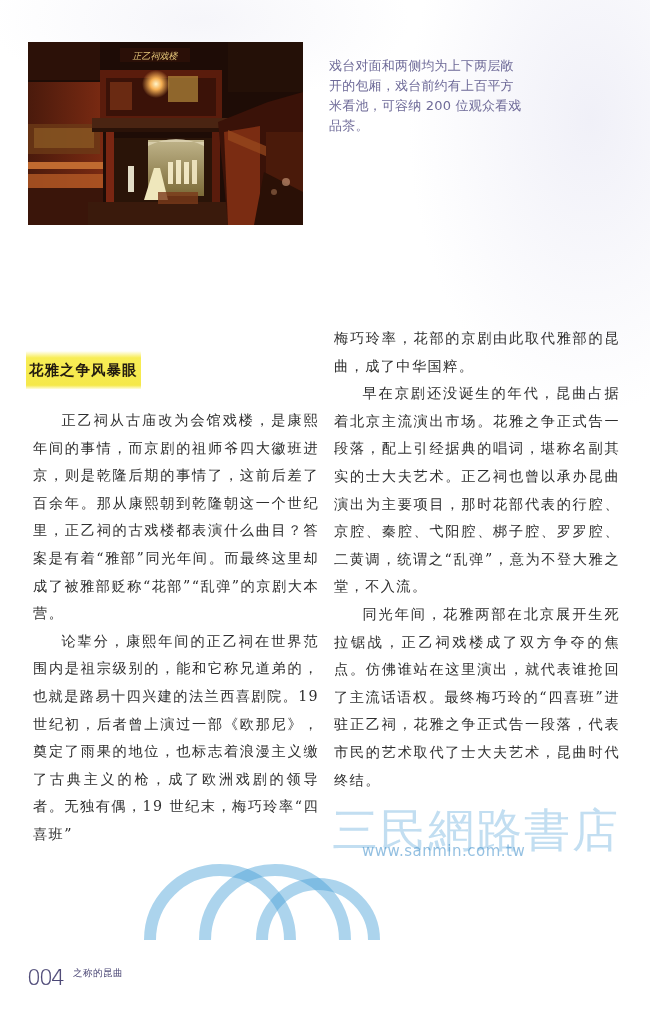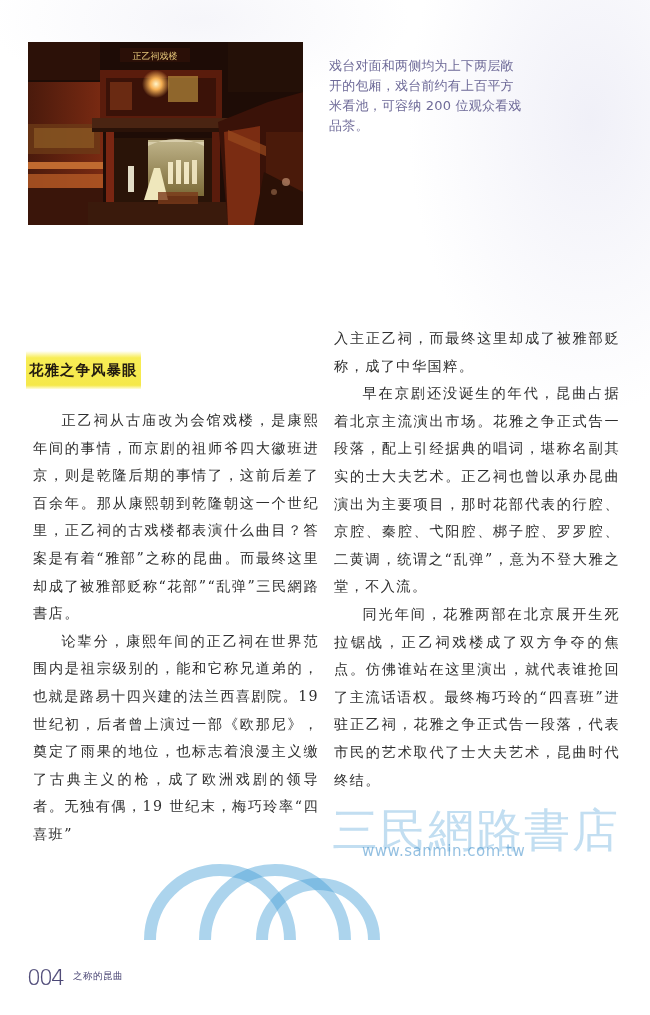--- a/index.html
+++ b/index.html
@@ -25,20 +25,21 @@
       pointer-events: none;
     }
 
     
     .photo {
       position: absolute;
       left: 28px; top: 42px;
       width: 275px; height: 183px;
       overflow: hidden;
       background: #1a0b06;
+      font-style: italic;
     }
     .photo svg { display: block; }
 
     .caption {
       position: absolute;
       left: 329px; top: 56px;
       width: 196px;
       font-family: "DejaVu Sans", "Liberation Sans", sans-serif;
       font-size: 13px;
       line-height: 20px;
@@ -80,21 +81,21 @@
       letter-spacing: 1px;
       color: #231b10;
       background: linear-gradient(to bottom, rgba(255,242,90,0) 0%, #f8ed55 18%, #f5e84a 90%, rgba(255,242,90,0.2) 100%);
     }
 
     
     .footer {
       position: absolute;
       left: 27px; top: 967px;
       display: flex;
-      align-items: center;
+      align-items: flex-start;
       gap: 10px;
     }
     .page-number {
       font-family: "DejaVu Sans", "Liberation Sans", sans-serif;
       font-size: 22px;
       font-weight: 200;
       letter-spacing: -2px;
       color: #4b4775;
       line-height: 22px;
       -webkit-text-stroke: 0.2px #4b4775;
@@ -203,26 +204,26 @@
 
     <rect x="0" y="0" width="72" height="38" fill="#2c1108"></rect>
     <rect x="200" y="0" width="75" height="50" fill="#241007"></rect>
   </svg>
 </div>
 
 <div class="caption">戏台对面和两侧均为上下两层敞开的包厢，戏台前约有上百平方米看池，可容纳 200 位观众看戏品茶。</div>
 
 <div class="column col-left">
   <div class="section-heading">花雅之争风暴眼</div>
-  <p class="indent">正乙祠从古庙改为会馆戏楼，是康熙年间的事情，而京剧的祖师爷四大徽班进京，则是乾隆后期的事情了，这前后差了百余年。那从康熙朝到乾隆朝这一个世纪里，正乙祠的古戏楼都表演什么曲目？答案是有着“雅部”之称的昆曲。而最终这里却成了被雅部贬称“花部”“乱弹”三民網路書店。</p>
+  <p class="indent">正乙祠从古庙改为会馆戏楼，是康熙年间的事情，而京剧的祖师爷四大徽班进京，则是乾隆后期的事情了，这前后差了百余年。那从康熙朝到乾隆朝这一个世纪里，正乙祠的古戏楼都表演什么曲目？答案是有着“雅部”同光年间。而最终这里却成了被雅部贬称“花部”“乱弹”的京剧大本营。</p>
   <p class="indent">论辈分，康熙年间的正乙祠在世界范围内是祖宗级别的，能和它称兄道弟的，也就是路易十四兴建的法兰西喜剧院。19 世纪初，后者曾上演过一部《欧那尼》，奠定了雨果的地位，也标志着浪漫主义缴了古典主义的枪，成了欧洲戏剧的领导者。无独有偶，19 世纪末，梅巧玲率“四喜班”</p>
 </div>
 
 <div class="column col-right">
-  <p>入主正乙祠，而最终这里却成了被雅部贬称，成了中华国粹。</p>
+  <p>梅巧玲率，花部的京剧由此取代雅部的昆曲，成了中华国粹。</p>
   <p class="indent">早在京剧还没诞生的年代，昆曲占据着北京主流演出市场。花雅之争正式告一段落，配上引经据典的唱词，堪称名副其实的士大夫艺术。正乙祠也曾以承办昆曲演出为主要项目，那时花部代表的行腔、京腔、秦腔、弋阳腔、梆子腔、罗罗腔、二黄调，统谓之“乱弹”，意为不登大雅之堂，不入流。</p>
   <p class="indent">同光年间，花雅两部在北京展开生死拉锯战，正乙祠戏楼成了双方争夺的焦点。仿佛谁站在这里演出，就代表谁抢回了主流话语权。最终梅巧玲的“四喜班”进驻正乙祠，花雅之争正式告一段落，代表市民的艺术取代了士大夫艺术，昆曲时代终结。</p>
 </div>
 
 <div class="footer">
   <span class="page-number">004</span>
   <span class="book-title">之称的昆曲</span>
 </div>
 
 <div class="watermark">

